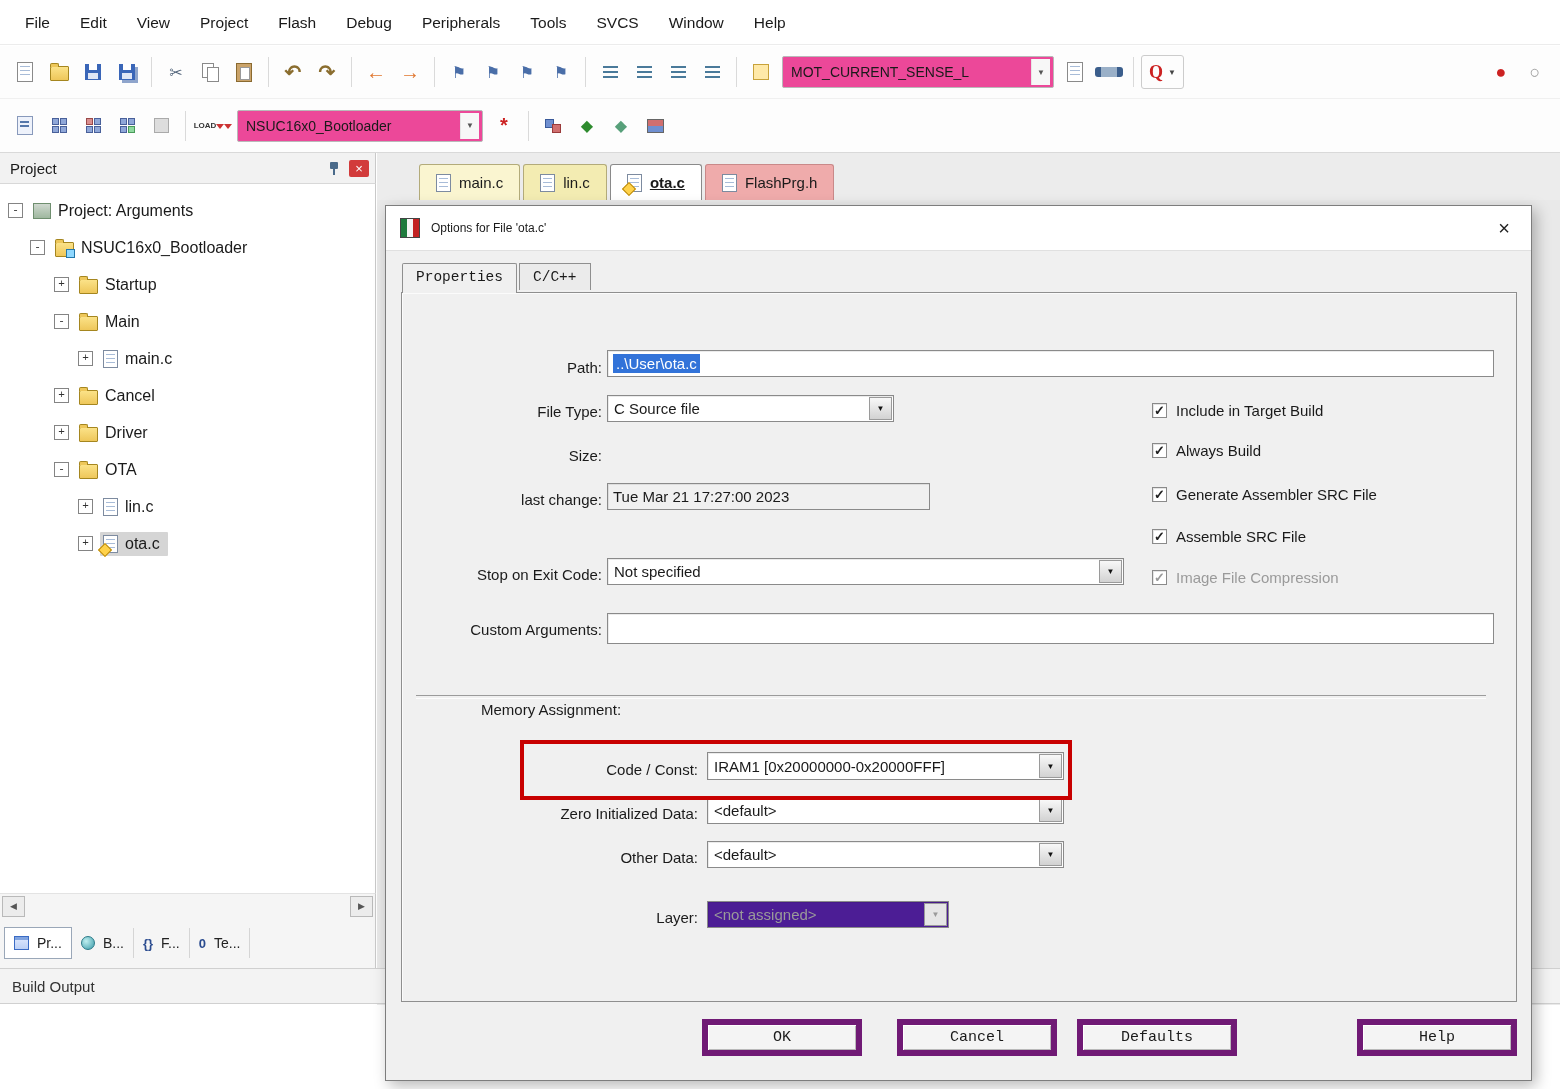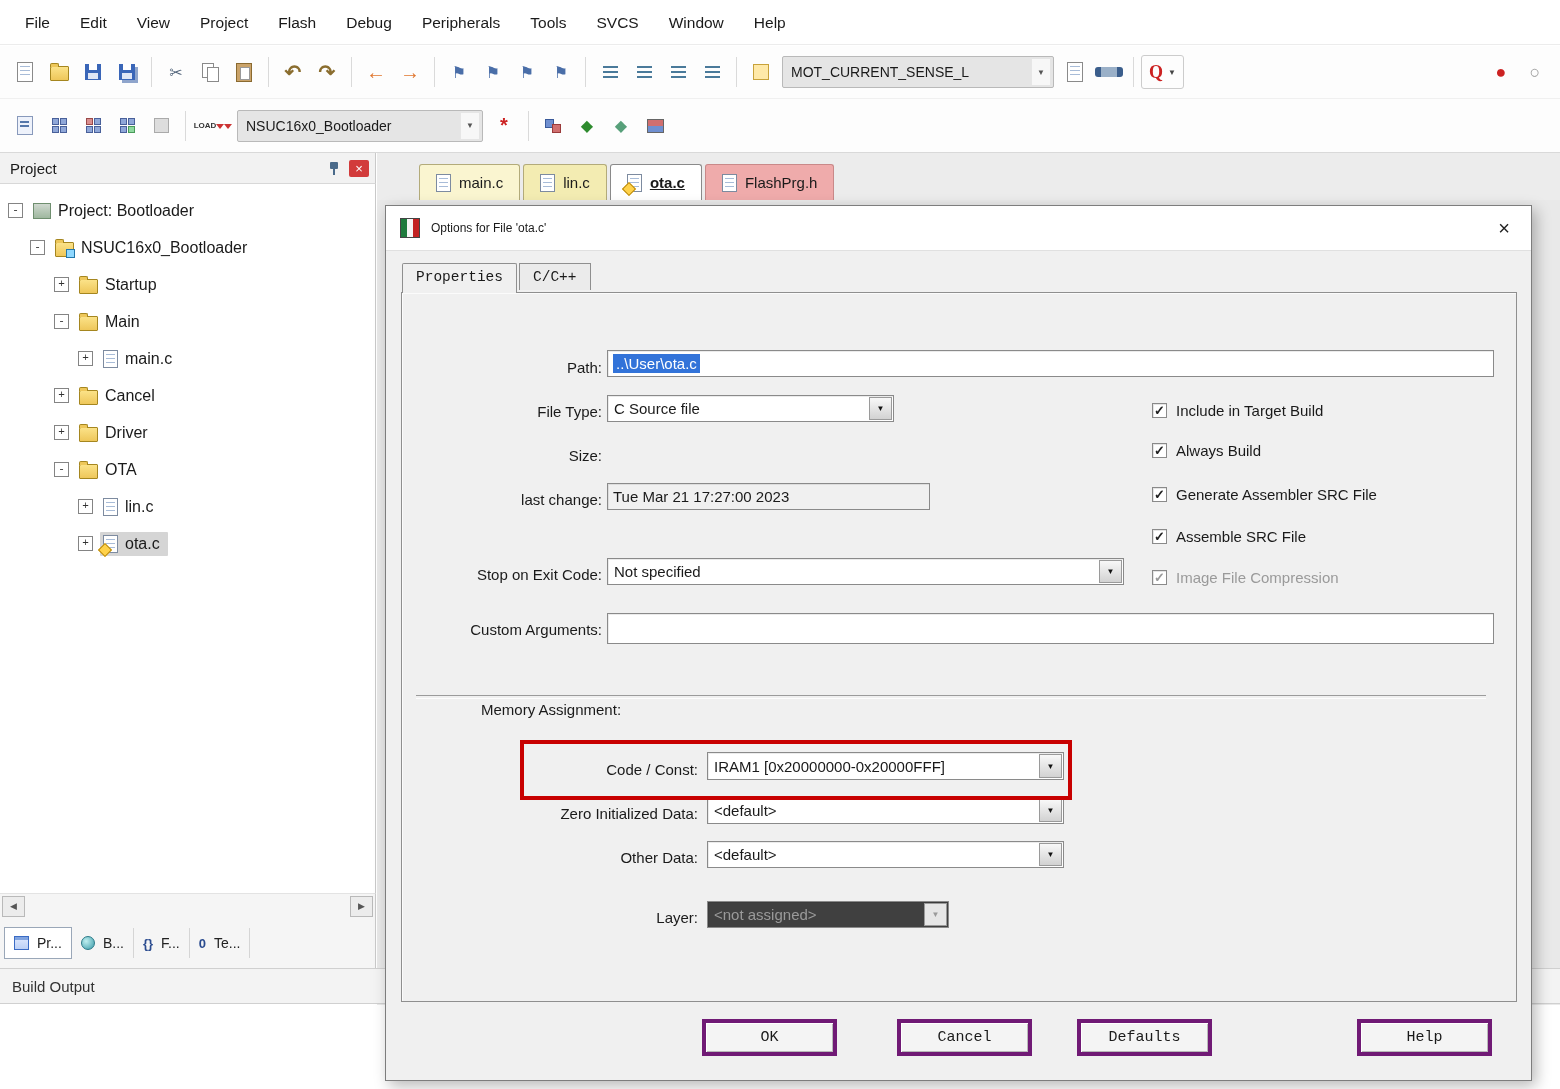--- a/index.html
+++ b/index.html
@@ -47,21 +47,21 @@
   .i-tr::after{content:"";position:absolute;left:2px;top:4px;width:9px;height:2px;background:#5577aa;box-shadow:0 4px 0 #5577aa}
   .i-stop{width:13px;height:13px;background:#ddd;border:1px solid #aaa}
   .i-comp{position:relative;width:16px;height:16px}
   .i-comp::before{content:"";position:absolute;left:0;top:1px;width:7px;height:7px;background:#6f8fd0;border:1px solid #3a5a9a}
   .i-comp::after{content:"";position:absolute;right:0;bottom:1px;width:7px;height:7px;background:#d06f6f;border:1px solid #9a3a3a}
   .i-book{width:15px;height:12px;background:linear-gradient(#d06f6f 0 50%,#6f8fd0 50%);border:1px solid #666}
   .q-glyph{color:#c22;font-weight:bold;font-size:18px;font-family:"Liberation Serif",serif}
   .tri{width:0;height:0;border-left:4px solid transparent;border-right:4px solid transparent;border-top:5px solid #c33;margin-top:1px}
   .load{display:flex;align-items:center;justify-content:center;width:38px}
   .load .ltxt{font-size:8px;font-weight:bold;color:#333;letter-spacing:0}
-  .tcombo{display:flex;align-items:center;justify-content:space-between;height:32px;background:#e5e5e5;border:1px solid #b9b9b9;border-radius:2px;padding:0 3px 0 8px;font-size:14px;box-sizing:border-box;margin:0 4px}
+  .tcombo{display:flex;align-items:center;justify-content:space-between;height:32px;background:#ec4899;border:1px solid #b9b9b9;border-radius:2px;padding:0 3px 0 8px;font-size:14px;box-sizing:border-box;margin:0 4px}
   .tcombo .da{width:18px;height:26px;display:flex;align-items:center;justify-content:center;color:#555;font-size:8px;border-left:1px solid #e6e6e6;background:#f7f7f7;margin-left:6px}
   .tcombo-mini{display:flex;align-items:center;gap:5px;border:1px solid #cccccc;height:32px;padding:0 7px;border-radius:3px}
 
   
   .pp-head{position:absolute;left:0;top:153px;width:376px;height:31px;background:#f2f2f2;border-bottom:1px solid #d8d8d8;border-right:1px solid #c9c9c9;display:flex;align-items:center;padding:0 6px 0 10px;box-sizing:border-box;font-size:15px}
   .pp-title{flex:1}
   .i-pin{position:relative;width:14px;height:16px;margin-right:4px}
   .i-pin::before{content:"";position:absolute;left:3px;top:2px;width:8px;height:7px;background:#4a6a8a;border-radius:1px}
   .i-pin::after{content:"";position:absolute;left:6px;top:9px;width:2px;height:6px;background:#4a6a8a}
   .pp-close{width:20px;height:17px;background:#d23b3b;color:#fff;font-size:13px;line-height:15px;display:flex;align-items:center;justify-content:center;border-radius:2px;margin-left:4px}
@@ -108,29 +108,29 @@
   .dtab:not(.active){margin-left:2px}
   .dpanel{position:absolute;left:15px;top:86px;width:1116px;height:710px;background:#f0f0f0;border:1px solid #8f8f8f;box-shadow:inset 1px 1px 0 #fbfbfb;box-sizing:border-box;z-index:1}
   .flabel{position:absolute;text-align:right;font-size:15px;line-height:27px;z-index:2;width:196px;left:20px}
   .mlabel{position:absolute;text-align:right;font-size:15px;line-height:28px;z-index:2;width:212px;left:100px}
   .tb3d{position:absolute;background:#fff;border:1px solid #8a8a8a;box-shadow:inset 1px 1px 0 rgba(0,0,0,.08);box-sizing:border-box;display:flex;align-items:center;padding:0 5px;font-size:15px;z-index:2}
   .tb3d.ro{background:#f0f0f0}
   input.tb3d{font-family:"Liberation Sans",sans-serif;outline:none}
   .hl{background:#3273d9;color:#fff;padding:1px 3px}
   .combo3d{position:absolute;background:#fff;border:1px solid #8a8a8a;box-shadow:inset 1px 1px 0 rgba(0,0,0,.08);box-sizing:border-box;display:flex;align-items:center;padding:0 26px 0 6px;font-size:15px;z-index:2}
   .cbtn{position:absolute;right:1px;top:1px;bottom:1px;width:21px;background:linear-gradient(#f8f8f8,#d2d2d2);border:1px solid #9a9a9a;display:flex;align-items:center;justify-content:center;font-size:8px;color:#111}
-  .combo3d.dis{color:#9a9a9a;background:#404040}
+  .combo3d.dis{color:#9a9a9a;background:#4c1d95}
   .combo3d.dis .cbtn{color:#9a9a9a;background:#e6e6e6}
   .dcheck{position:absolute;display:flex;align-items:center;gap:9px;z-index:2;font-size:15px;left:766px}
   .cbbox{width:15px;height:15px;background:#fff;border:1px solid #8a8a8a;box-shadow:inset 1px 1px 0 rgba(0,0,0,.1);display:flex;align-items:center;justify-content:center;flex:none;box-sizing:border-box}
   .chk{font-size:13px;line-height:13px;color:#222;font-weight:bold}
   .dcheck.gray{color:#9a9a9a}.dcheck.gray .chk{color:#9a9a9a}
   .dhr{position:absolute;left:30px;top:489px;width:1070px;height:2px;border-top:1px solid #9b9b9b;border-bottom:1px solid #fdfdfd;z-index:2}
   .sect{position:absolute;left:95px;top:495px;font-size:15px;z-index:2}
-  .wbtn{position:absolute;height:37px;background:#f4f4f4;border:4px solid #701a75;box-shadow:inset 1px 1px 0 #fff,inset -1px -1px 0 #b9b9b9;display:flex;align-items:center;justify-content:center;font-size:15px;z-index:2;box-sizing:border-box;width:135px;top:813px}
+  .wbtn{position:absolute;height:37px;background:#f4f4f4;border:6px solid #701a75;box-shadow:inset 1px 1px 0 #fff,inset -1px -1px 0 #b9b9b9;display:flex;align-items:center;justify-content:center;font-size:15px;z-index:2;box-sizing:border-box;width:160px;top:813px}
   .ann{position:absolute;left:134px;top:534px;width:552px;height:60px;border:4px solid #c80000;z-index:30;pointer-events:none;box-sizing:border-box}
 </style>
 </head>
 <body>
 
 <div class="app">
 
   <div class="menubar">
     <span class="menu-item">File</span>
     <span class="menu-item">Edit</span>
@@ -290,21 +290,21 @@
   <div class="pp-head">
     <span class="pp-title">Project</span>
     <span class="i-pin"></span>
     <span class="pp-close">×</span>
   </div>
   <div class="pp-tree">
     <div class="trow lv0">
       <span class="texp">-</span>
       <span class="twrap">
           <span class="i-target"></span>
-          <span>Project: Bootloader</span>
+          <span>Project: Arguments</span>
         </span>
     </div>
     <div class="trow lv1">
       <span class="texp">-</span>
       <span class="twrap">
           <span class="i-folder tgt"></span>
           <span>NSUC16x0_Bootloader</span>
         </span>
     </div>
     <div class="trow lv2">

